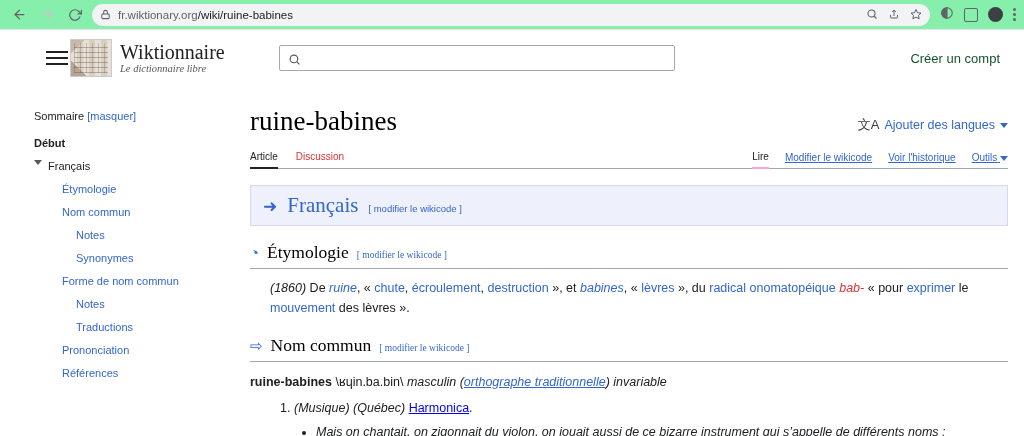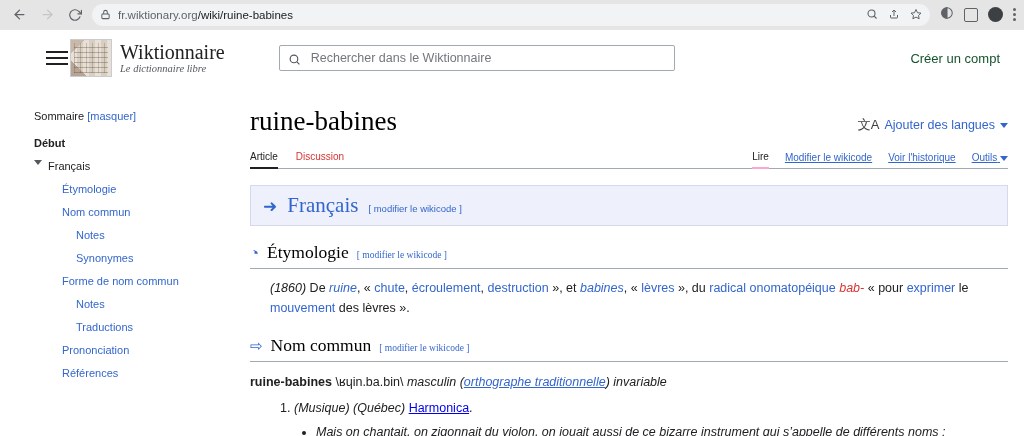--- a/index.html
+++ b/index.html
@@ -8,21 +8,21 @@
     width: 1024px; height: 436px;
     font-family: "Liberation Sans", sans-serif;
     background: #ffffff;
     overflow: hidden;
     color: #202122;
   }
 
   
   .browser-bar {
     height: 30px;
-    background: #e5e5e5;
+    background: #86efac;
     display: flex;
     align-items: center;
     padding: 0 8px;
     gap: 6px;
     border-bottom: 1px solid #e6e6e6;
   }
   .nav-btn {
     width: 22px; height: 22px;
     display: flex; align-items: center; justify-content: center;
     color: #5f6368;
@@ -346,21 +346,20 @@
     </div>
   </div>
 
   <div class="search-box">
     <span class="magnifier">
       <svg width="13" height="13" viewBox="0 0 24 24" fill="none" stroke="currentColor" stroke-width="2.2">
           <circle cx="11" cy="11" r="7"></circle>
           <line x1="16.5" y1="16.5" x2="21" y2="21"></line>
         </svg>
     </span>
-    <input type="text" placeholder="Rechercher dans le Wiktionnaire" style="">
   </div>
 
   <div class="header-right">Créer un compt</div>
 </div>
 
 <div class="content-wrap">
 
   <aside class="sidebar">
     <div class="toc-head">
       <span>Sommaire</span>

